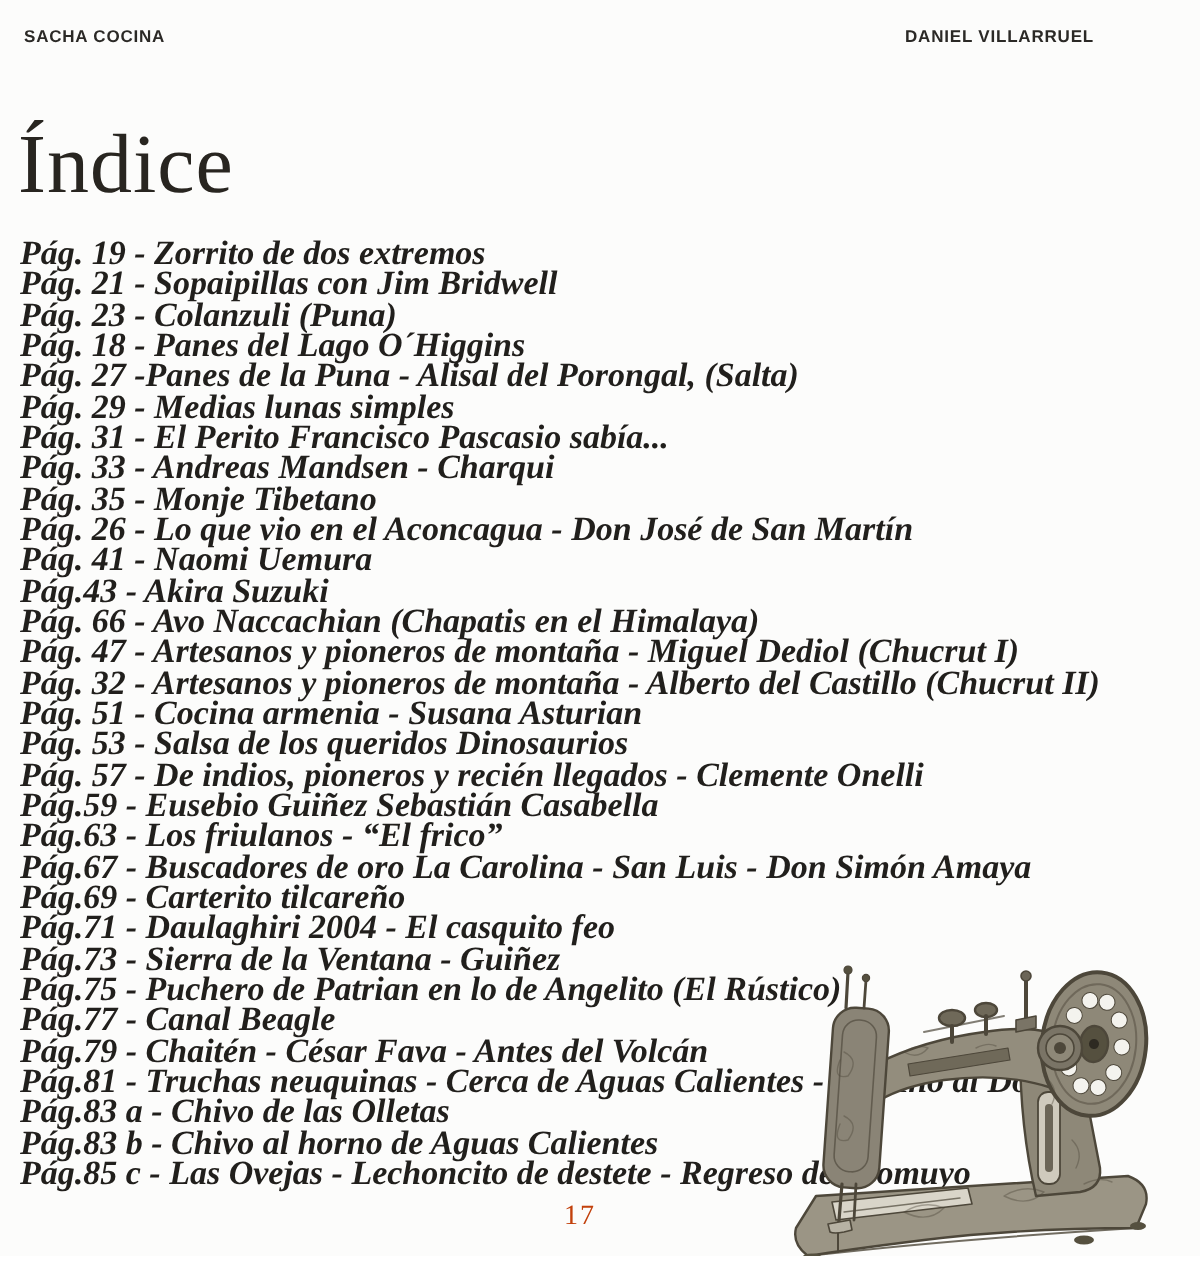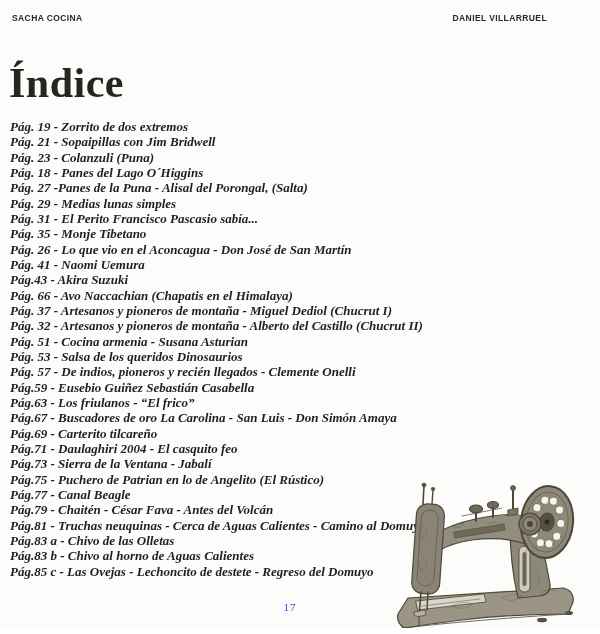--- a/index.html
+++ b/index.html
@@ -25,44 +25,44 @@
     font-weight: 700;
     letter-spacing: 0.4px;
     color: #2b2926;
   }
   .page-title {
     position: absolute;
     top: 62px; left: 9px;
     margin: 0;
     font-size: 42px;
     line-height: 1;
-    font-weight: 700;
+    font-weight: 400;
     letter-spacing: 0.5px;
     color: #282520;
   }
   .index-list {
     position: absolute;
     top: 119px; left: 10px;
     margin: 0; padding: 0;
     list-style: none;
     font-style: italic;
     font-weight: 700;
-    font-size: 13px;
+    font-size: 17px;
     line-height: 15.33px;
     white-space: nowrap;
     color: #211f1c;
   }
   .page-number {
     position: absolute;
     top: 601px; left: 0;
     width: 580px;
     text-align: center;
-    font-size: 11px;
+    font-size: 14px;
     letter-spacing: 1px;
-    color: #6d28d9;
+    color: #c2410c;
   }
   .machine {
     position: absolute;
     left: 392px; top: 480px;
     width: 190px; height: 152px;
   }
 </style>
 </head>
 <body>
 
@@ -76,36 +76,37 @@
   <h1 class="page-title">Índice</h1>
 
   <ul class="index-list">
     <li>Pág. 19 - Zorrito de dos extremos</li>
     <li>Pág. 21 - Sopaipillas con Jim Bridwell</li>
     <li>Pág. 23 - Colanzuli (Puna)</li>
     <li>Pág. 18 - Panes del Lago O´Higgins</li>
     <li>Pág. 27 -Panes de la Puna - Alisal del Porongal, (Salta)</li>
     <li>Pág. 29 - Medias lunas simples</li>
     <li>Pág. 31 - El Perito Francisco Pascasio sabía...</li>
+    <li>Pág. 33 - Andreas Mandsen - Charqui</li>
     <li>Pág. 35 - Monje Tibetano</li>
     <li>Pág. 26 - Lo que vio en el Aconcagua - Don José de San Martín</li>
     <li>Pág. 41 - Naomi Uemura</li>
     <li>Pág.43 - Akira Suzuki</li>
     <li>Pág. 66 - Avo Naccachian (Chapatis en el Himalaya)</li>
-    <li>Pág. 37 - Artesanos y pioneros de montaña - Miguel Dediol (Chucrut I)</li>
+    <li>Pág. 47 - Artesanos y pioneros de montaña - Miguel Dediol (Chucrut I)</li>
     <li>Pág. 32 - Artesanos y pioneros de montaña - Alberto del Castillo (Chucrut II)</li>
     <li>Pág. 51 - Cocina armenia - Susana Asturian</li>
     <li>Pág. 53 - Salsa de los queridos Dinosaurios</li>
     <li>Pág. 57 - De indios, pioneros y recién llegados - Clemente Onelli</li>
     <li>Pág.59 - Eusebio Guiñez Sebastián Casabella</li>
     <li>Pág.63 - Los friulanos - “El frico”</li>
     <li>Pág.67 - Buscadores de oro La Carolina - San Luis - Don Simón Amaya</li>
     <li>Pág.69 - Carterito tilcareño</li>
     <li>Pág.71 - Daulaghiri 2004 - El casquito feo</li>
-    <li>Pág.73 - Sierra de la Ventana - Jabalí</li>
+    <li>Pág.73 - Sierra de la Ventana - Guiñez</li>
     <li>Pág.75 - Puchero de Patrian en lo de Angelito (El Rústico)</li>
     <li>Pág.77 - Canal Beagle</li>
     <li>Pág.79 - Chaitén - César Fava - Antes del Volcán</li>
     <li>Pág.81 - Truchas neuquinas - Cerca de Aguas Calientes - Camino al Domuyo</li>
     <li>Pág.83 a - Chivo de las Olletas</li>
     <li>Pág.83 b - Chivo al horno de Aguas Calientes</li>
     <li>Pág.85 c - Las Ovejas - Lechoncito de destete - Regreso del Domuyo</li>
   </ul>
 
   <div class="machine">

